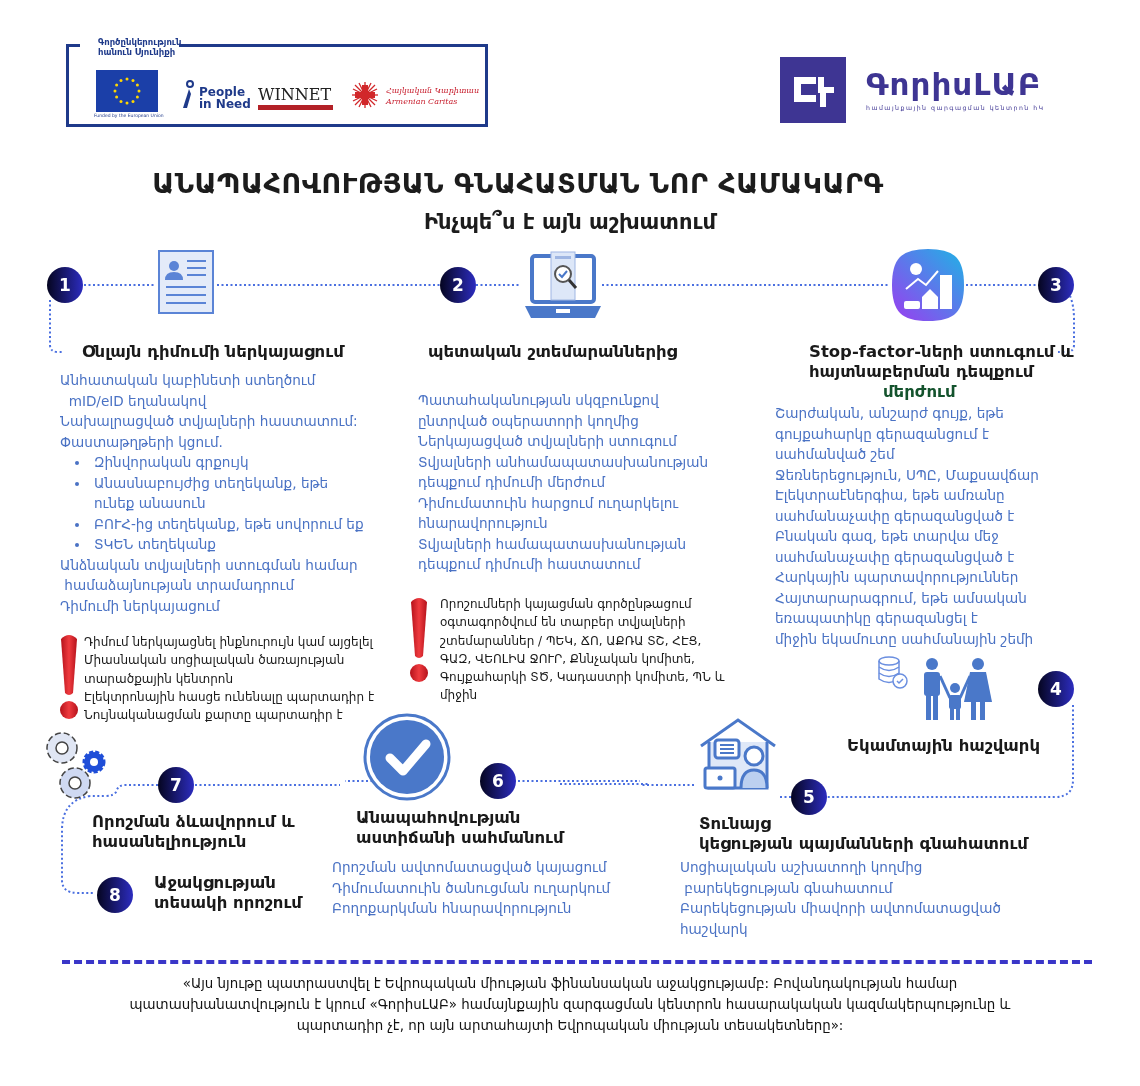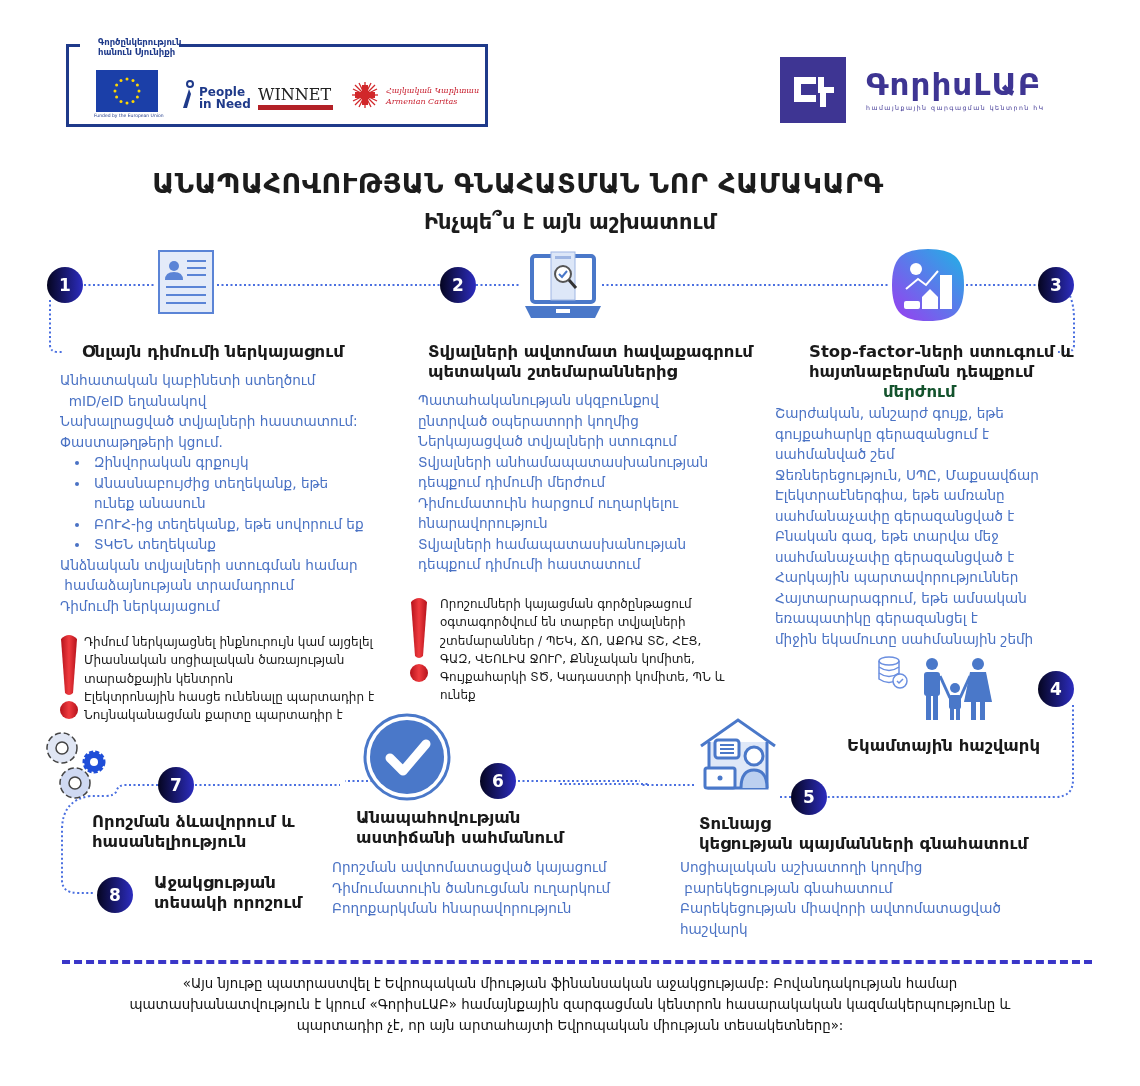--- a/index.html
+++ b/index.html
@@ -193,21 +193,20 @@
   <rect x="7" y="6" width="62" height="46" rx="3" fill="#fff" stroke="#4a78c9" stroke-width="4"></rect>
   <rect x="26" y="2" width="24" height="48" fill="#dde7f8" stroke="#9fb6e3" stroke-width="1"></rect>
   <rect x="30" y="6" width="16" height="3" fill="#9fb6e3"></rect>
   <circle cx="38" cy="24" r="8" fill="#fff" stroke="#555" stroke-width="2"></circle>
   <path d="M34 24 L37 27 L42 21" stroke="#4a78c9" stroke-width="2" fill="none"></path>
   <line x1="44" y1="30" x2="51" y2="38" stroke="#333" stroke-width="3"></line>
   <path d="M0 56 H76 L70 68 H6 Z" fill="#4a78c9"></path>
   <rect x="31" y="59" width="14" height="4" fill="#fff"></rect>
 </svg>
 <div class="abs heading" style="left:412px;top:342px;font-size:16.5px;">
-  <div>Տվյալների ավտոմատ հավաքագրում</div>
   <div>պետական շտեմարաններից</div>
 </div>
 <div class="abs blue-text" style="left:418px;top:390px;width:340px;">
   <div>Պատահականության սկզբունքով</div>
   <div>ընտրված օպերատորի կողմից</div>
   <div>Ներկայացված տվյալների ստուգում</div>
   <div>Տվյալների անհամապատասխանության</div>
   <div>դեպքում դիմումի մերժում</div>
   <div>Դիմումատուին հարցում ուղարկելու</div>
   <div>հնարավորություն</div>
@@ -224,21 +223,21 @@
     </defs>
   <path d="M3 6 Q11 -2 19 6 L15 60 Q11 64 7 60 Z" fill="url(#rg2)"></path>
   <circle cx="11" cy="77" r="9" fill="url(#rg2)"></circle>
 </svg>
 <div class="abs note" style="left:440px;top:595px;width:320px;">
   <div>Որոշումների կայացման գործընթացում</div>
   <div>օգտագործվում են տարբեր տվյալների</div>
   <div>շտեմարաններ / ՊԵԿ, ՃՈ, ԱՔՌԱ ՏՇ, ՀԷՑ,</div>
   <div>ԳԱԶ, ՎԵՈԼԻԱ ՋՈՒՐ, Քննչական կոմիտե,</div>
   <div>Գույքահարկի ՏԾ, Կադաստրի կոմիտե, ՊՆ և</div>
-  <div>ունեք</div>
+  <div>միջին</div>
 </div>
 
 <svg class="abs" style="left:890px;top:247px;" width="76" height="76">
   <defs>
       <linearGradient id="g3" x1="1" y1="0" x2="0" y2="1">
         <stop offset="0" stop-color="#1fb3e5"></stop>
         <stop offset="1" stop-color="#9b3cf0"></stop>
       </linearGradient>
     </defs>
   <path d="M38 2 Q58 2 66 10 Q74 18 74 38 Q74 58 66 66 Q58 74 38 74 Q18 74 10 66 Q2 58 2 38 Q2 18 10 10 Q18 2 38 2 Z" fill="url(#g3)"></path>

